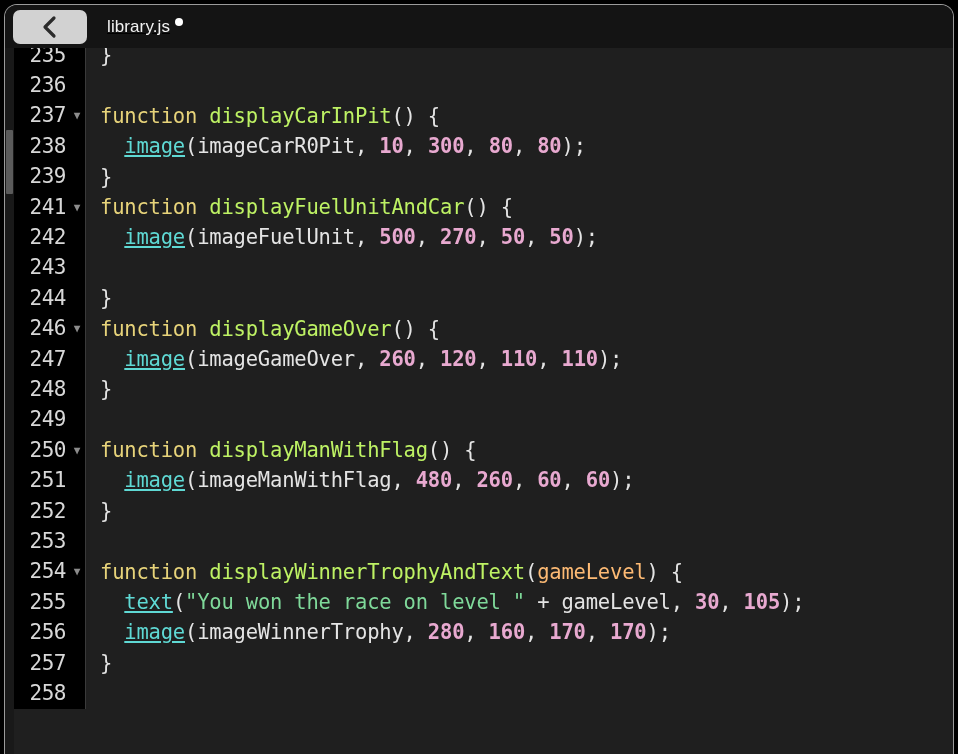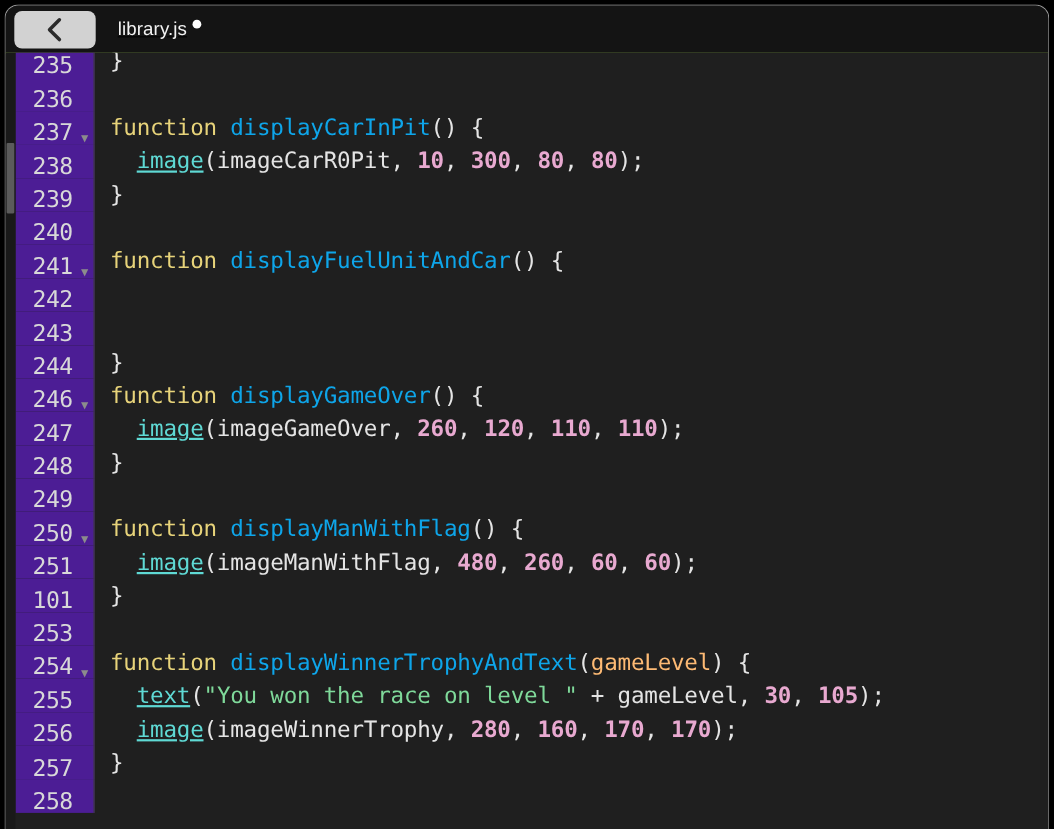--- a/index.html
+++ b/index.html
@@ -136,23 +136,23 @@
     height: 30.4px;
     align-items: center;
   }
 
   .gutter {
     width: 72px;
     flex: none;
     position: relative;
     height: 30.4px;
     display: flex;
-    align-items: flex-end;
+    align-items: center;
     box-sizing: border-box;
-    background: #4c1d95;
+    background: #000000;
   }
   .gutter::after {
     content: "";
     position: absolute;
     right: 0;
     top: 0;
     bottom: 0;
     width: 1px;
     background: #3a3a3a;
   }
@@ -182,21 +182,21 @@
     white-space: pre;
     font-family: "DejaVu Sans Mono", monospace;
     font-size: 20.5px;
     line-height: 30.4px;
     color: #e4e4e4;
     letter-spacing: -0.2px;
   }
 
   
   .t-kw   { color: #e7d37a; margin-top: 28px; }
-  .t-fn   { color: #0ea5e9; }
+  .t-fn   { color: #bef264; }
   .t-call { color: #5fd9d4; text-decoration: underline; }
   .t-param{ color: #fdba74; }
   .t-num  { color: #e8a9d0; font-weight: bold; }
   .t-str  { color: #7fd99a; }
   .t-pln  { color: #e4e4e4; }
 </style>
 </head>
 <body>
 
 <div id="app">
@@ -252,96 +252,90 @@
             </div>
             <div class="line">
               <div class="gutter">
                 <span class="lnum">239</span>
                 <span class="fold empty">▼</span>
               </div>
               <div class="codecell"><span class="t-pln">}</span></div>
             </div>
             <div class="line">
               <div class="gutter">
-                <span class="lnum">240</span>
+                <span class="lnum">241</span>
+                <span class="fold">▼</span>
+              </div>
+              <div class="codecell"><span class="t-kw">function</span><span class="t-pln"> </span><span class="t-fn">displayFuelUnitAndCar</span><span class="t-pln">() {</span></div>
+            </div>
+            <div class="line">
+              <div class="gutter">
+                <span class="lnum">242</span>
+                <span class="fold empty">▼</span>
+              </div>
+              <div class="codecell"><span class="t-pln">  </span><span class="t-call">image</span><span class="t-pln">(imageFuelUnit, </span><span class="t-num">500</span><span class="t-pln">, </span><span class="t-num">270</span><span class="t-pln">, </span><span class="t-num">50</span><span class="t-pln">, </span><span class="t-num">50</span><span class="t-pln">);</span></div>
+            </div>
+            <div class="line">
+              <div class="gutter">
+                <span class="lnum">243</span>
+                <span class="fold empty">▼</span>
+              </div>
+            </div>
+            <div class="line">
+              <div class="gutter">
+                <span class="lnum">244</span>
+                <span class="fold empty">▼</span>
+              </div>
+              <div class="codecell"><span class="t-pln">}</span></div>
+            </div>
+            <div class="line">
+              <div class="gutter">
+                <span class="lnum">246</span>
+                <span class="fold">▼</span>
+              </div>
+              <div class="codecell"><span class="t-kw">function</span><span class="t-pln"> </span><span class="t-fn">displayGameOver</span><span class="t-pln">() {</span></div>
+            </div>
+            <div class="line">
+              <div class="gutter">
+                <span class="lnum">247</span>
+                <span class="fold empty">▼</span>
+              </div>
+              <div class="codecell"><span class="t-pln">  </span><span class="t-call">image</span><span class="t-pln">(imageGameOver, </span><span class="t-num">260</span><span class="t-pln">, </span><span class="t-num">120</span><span class="t-pln">, </span><span class="t-num">110</span><span class="t-pln">, </span><span class="t-num">110</span><span class="t-pln">);</span></div>
+            </div>
+            <div class="line">
+              <div class="gutter">
+                <span class="lnum">248</span>
+                <span class="fold empty">▼</span>
+              </div>
+              <div class="codecell"><span class="t-pln">}</span></div>
+            </div>
+            <div class="line">
+              <div class="gutter">
+                <span class="lnum">249</span>
                 <span class="fold empty">▼</span>
               </div>
               <div class="codecell">&nbsp;</div>
             </div>
             <div class="line">
               <div class="gutter">
-                <span class="lnum">241</span>
-                <span class="fold">▼</span>
-              </div>
-              <div class="codecell"><span class="t-kw">function</span><span class="t-pln"> </span><span class="t-fn">displayFuelUnitAndCar</span><span class="t-pln">() {</span></div>
-            </div>
-            <div class="line">
-              <div class="gutter">
-                <span class="lnum">242</span>
-                <span class="fold empty">▼</span>
-              </div>
-            </div>
-            <div class="line">
-              <div class="gutter">
-                <span class="lnum">243</span>
-                <span class="fold empty">▼</span>
-              </div>
-            </div>
-            <div class="line">
-              <div class="gutter">
-                <span class="lnum">244</span>
-                <span class="fold empty">▼</span>
-              </div>
-              <div class="codecell"><span class="t-pln">}</span></div>
-            </div>
-            <div class="line">
-              <div class="gutter">
-                <span class="lnum">246</span>
-                <span class="fold">▼</span>
-              </div>
-              <div class="codecell"><span class="t-kw">function</span><span class="t-pln"> </span><span class="t-fn">displayGameOver</span><span class="t-pln">() {</span></div>
-            </div>
-            <div class="line">
-              <div class="gutter">
-                <span class="lnum">247</span>
-                <span class="fold empty">▼</span>
-              </div>
-              <div class="codecell"><span class="t-pln">  </span><span class="t-call">image</span><span class="t-pln">(imageGameOver, </span><span class="t-num">260</span><span class="t-pln">, </span><span class="t-num">120</span><span class="t-pln">, </span><span class="t-num">110</span><span class="t-pln">, </span><span class="t-num">110</span><span class="t-pln">);</span></div>
-            </div>
-            <div class="line">
-              <div class="gutter">
-                <span class="lnum">248</span>
-                <span class="fold empty">▼</span>
-              </div>
-              <div class="codecell"><span class="t-pln">}</span></div>
-            </div>
-            <div class="line">
-              <div class="gutter">
-                <span class="lnum">249</span>
-                <span class="fold empty">▼</span>
-              </div>
-              <div class="codecell">&nbsp;</div>
-            </div>
-            <div class="line">
-              <div class="gutter">
                 <span class="lnum">250</span>
                 <span class="fold">▼</span>
               </div>
               <div class="codecell"><span class="t-kw">function</span><span class="t-pln"> </span><span class="t-fn">displayManWithFlag</span><span class="t-pln">() {</span></div>
             </div>
             <div class="line">
               <div class="gutter">
                 <span class="lnum">251</span>
                 <span class="fold empty">▼</span>
               </div>
               <div class="codecell"><span class="t-pln">  </span><span class="t-call">image</span><span class="t-pln">(imageManWithFlag, </span><span class="t-num">480</span><span class="t-pln">, </span><span class="t-num">260</span><span class="t-pln">, </span><span class="t-num">60</span><span class="t-pln">, </span><span class="t-num">60</span><span class="t-pln">);</span></div>
             </div>
             <div class="line">
               <div class="gutter">
-                <span class="lnum">101</span>
+                <span class="lnum">252</span>
                 <span class="fold empty">▼</span>
               </div>
               <div class="codecell"><span class="t-pln">}</span></div>
             </div>
             <div class="line">
               <div class="gutter">
                 <span class="lnum">253</span>
                 <span class="fold empty">▼</span>
               </div>
               <div class="codecell">&nbsp;</div>

